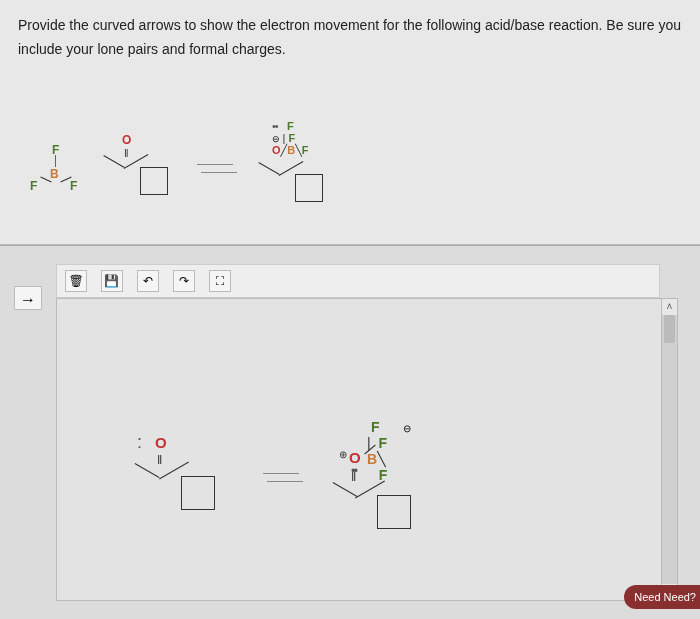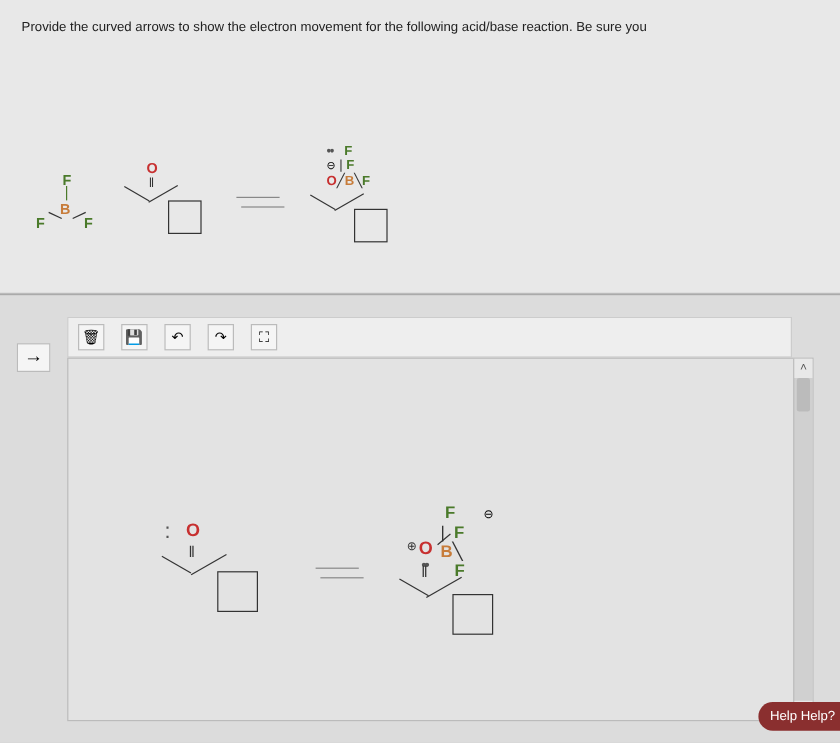--- a/index.html
+++ b/index.html
@@ -12,21 +12,21 @@
     overflow: hidden;
   }
   .question-panel {
     background: #e8e8e8;
     padding: 14px 18px;
     border-bottom: 1px solid #bbb;
     min-height: 245px;
     position: relative;
   }
   .question-text {
-    font-size: 11px;
+    font-size: 14px;
     line-height: 1.7;
     color: #222;
   }
   .reaction-row {
     position: absolute;
     top: 120px;
     left: 30px;
     display: flex;
     align-items: center;
     gap: 20px;
@@ -165,20 +165,21 @@
     padding:6px 4px 6px 10px;
     border-radius:12px 0 0 12px;
   }
 </style>
 </head>
 <body>
 
 <div class="question-panel">
   <div class="question-text">
     <span>Provide the curved arrows to show the electron movement for the following acid/base reaction. Be sure you</span><br>
+    <span>include your lone pairs and formal charges.</span>
   </div>
 
   <div class="reaction-row">
 
     <div class="molecule bf3">
       <span class="atom-f top-f">F</span>
       <span class="v-bond"></span>
       <span class="atom-b center-b">B</span>
       <span class="l-bond"></span>
       <span class="r-bond"></span>
@@ -267,15 +268,15 @@
     </div>
 
     <div class="canvas-scroll">
       <div class="up"><span>˄</span></div>
       <div class="thumb"></div>
       <div class="dn"><span>˅</span></div>
     </div>
   </div>
 
   <div class="need-help">
-    <span>Help Help?</span>
+    <span>Need Need?</span>
   </div>
 </div>
 
 </body></html>

